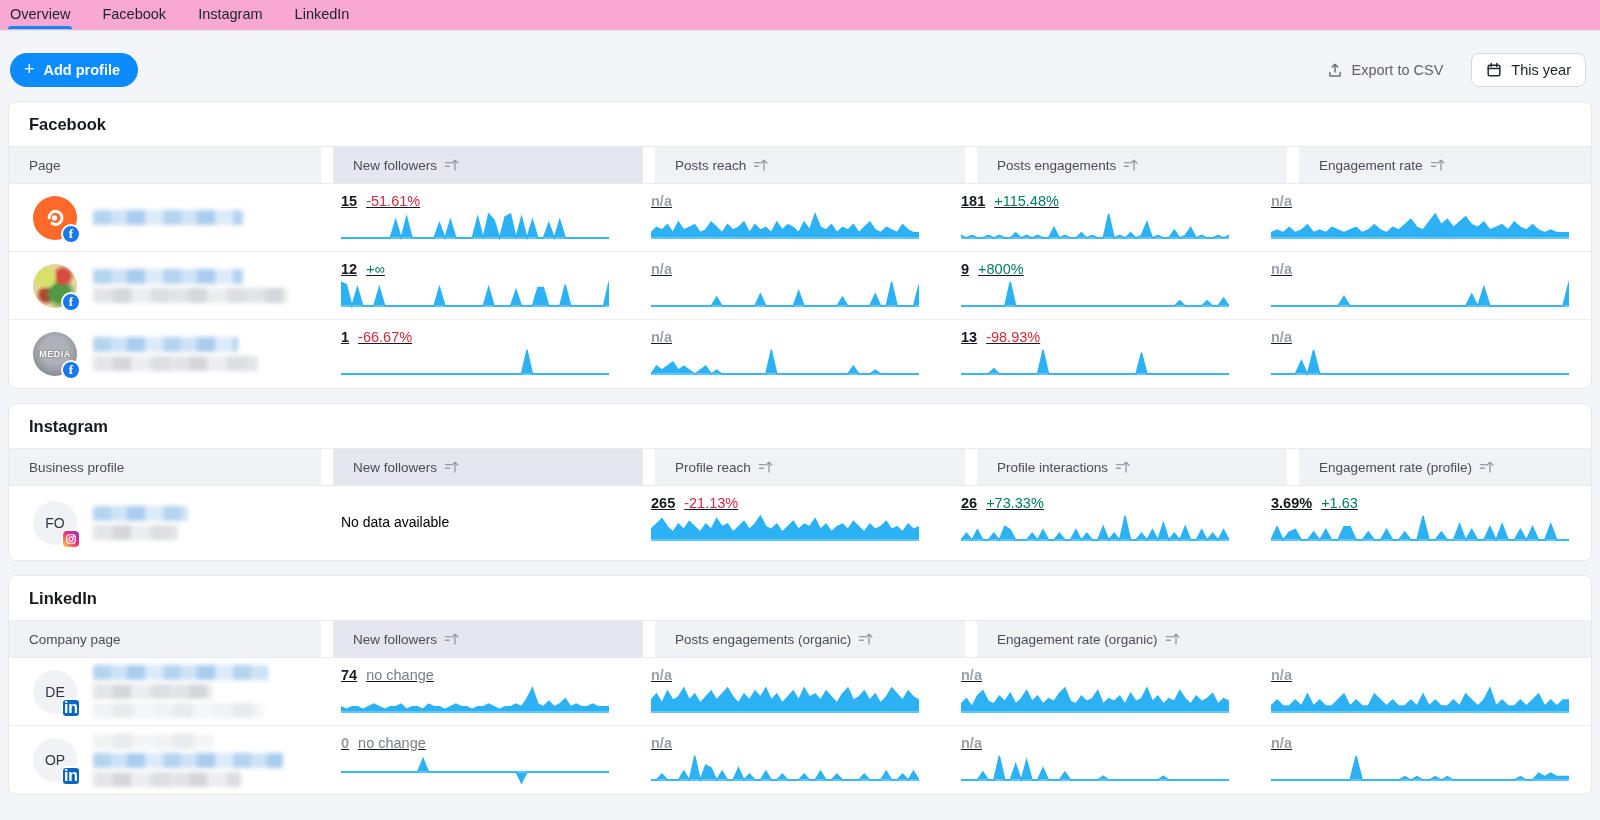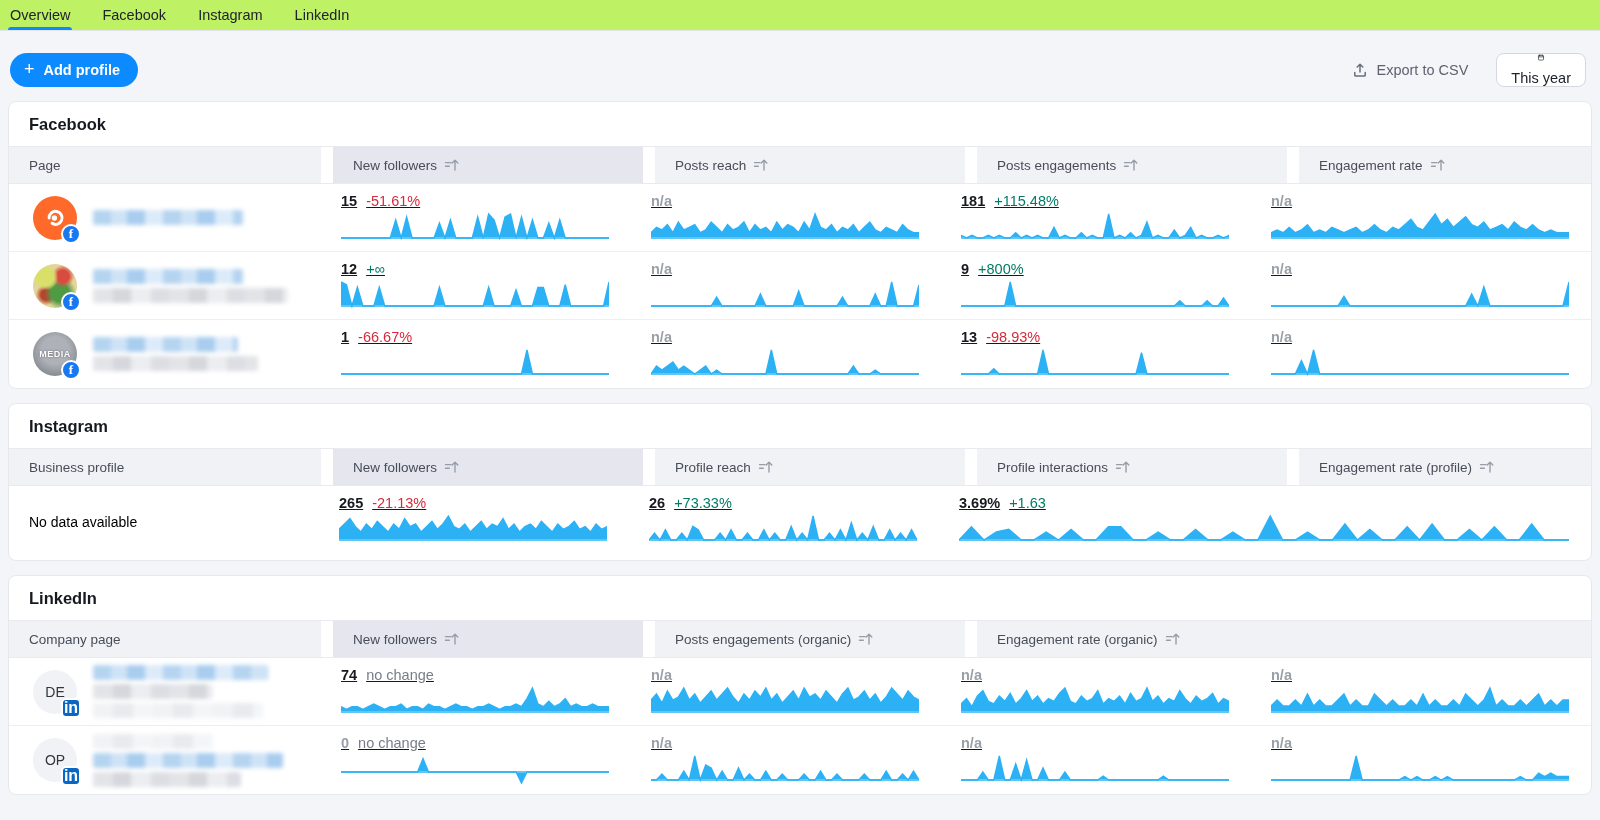--- a/index.html
+++ b/index.html
@@ -1,30 +1,30 @@
 <!DOCTYPE html>
 <html><head>
 <meta charset="utf-8">
 <style>
   * { box-sizing: border-box; margin: 0; padding: 0; }
   html,body { width:1600px; height:820px; overflow:hidden; }
   body { background:#f4f5f9; font-family:"Liberation Sans", sans-serif; color:#16191f; }
 
   
-  .tabbar { height:31px; background:#bef264; border-bottom:1px solid #e4e5ea; display:flex; align-items:center; padding-left:10px; }
+  .tabbar { height:31px; background:#f9a8d4; border-bottom:1px solid #e4e5ea; display:flex; align-items:flex-start; padding-left:10px; }
   .tab { font-size:14.5px; line-height:29px; color:#20242c; margin-right:32px; position:relative; cursor:pointer; white-space:nowrap; }
   .tab.active::after { content:""; position:absolute; left:-2px; right:-2px; bottom:0; height:3px; background:#0c8aff; border-radius:3px 3px 0 0; }
 
   
   .toolbar { display:flex; align-items:center; margin:22px 14px 14px 10px; height:34px; }
   .btn-add { display:flex; align-items:center; gap:9px; background:#0c8aff; color:#fff; border:none; height:34px; padding:0 18px 0 14px; border-radius:17px; font-family:inherit; font-size:14.5px; font-weight:bold; cursor:pointer; }
   .btn-add .plus { font-size:18px; font-weight:normal; line-height:1; margin-top:-2px; }
   .tool-right { margin-left:auto; display:flex; align-items:center; gap:28px; }
   .export { display:flex; align-items:center; gap:8px; color:#5d626e; font-size:14.5px; cursor:pointer; }
-  .btn-period { display:flex; align-items:center; gap:9px; background:#fff; border:1px solid #d5d7df; border-radius:8px; height:34px; padding:0 14px; font-family:inherit; font-size:14.5px; color:#20242c; cursor:pointer;flex-direction:column; }
+  .btn-period { display:flex; align-items:center; gap:9px; background:#fff; border:1px solid #d5d7df; border-radius:8px; height:34px; padding:0 14px; font-family:inherit; font-size:14.5px; color:#20242c; cursor:pointer; }
 
   
   .cards { padding:0 8px; display:flex; flex-direction:column; gap:14px; }
   .card { background:#fff; border:1px solid #e7e8ee; border-radius:8px; overflow:hidden; }
   .card-title { font-size:16.5px; font-weight:bold; padding:13px 20px 12px; color:#16191f; }
 
   .thead { display:flex; border-top:1px solid #e9eaef; border-bottom:1px solid #e9eaef; height:38px;gap:12px; }
   .th { background:#f1f2f6; display:flex; align-items:center; gap:7px; padding:0 20px; font-size:13.5px; color:#474d59; cursor:pointer; }
   .th.sorted { background:#e5e6ee; }
   .c0 { width:312px; flex:none; } .cm { width:310px; flex:none; } .cl { flex:1; }
@@ -350,20 +350,36 @@
           <span>Engagement rate (profile)</span>
           <svg width="15" height="14" viewBox="0 0 15 14">
             <g stroke="#979da8" stroke-width="1.4" fill="none" stroke-linecap="round" stroke-linejoin="round">
               <path d="M1.5 4.6 h5.5 M1.5 8.2 h3.8"></path>
               <path d="M11 12 V2.4 M8.2 5 L11 2.2 L13.8 5"></path>
             </g>
           </svg>
         </div>
       </div>
       <div class="row tall">
+        <div class="profile-cell c0">
+          <div class="avatar-wrap">
+            <div class="avatar initials">FO</div>
+            <span class="badge instagram">
+              <svg width="12" height="12" viewBox="0 0 24 24">
+                <rect x="3.5" y="3.5" width="17" height="17" rx="5" fill="none" stroke="#fff" stroke-width="2.4"></rect>
+                <circle cx="12" cy="12" r="4.2" fill="none" stroke="#fff" stroke-width="2.4"></circle>
+                <circle cx="17.4" cy="6.8" r="1.5" fill="#fff"></circle>
+              </svg>
+            </span>
+          </div>
+          <div class="name-redact">
+            <div class="redact blue" style="width:95px"></div>
+            <div class="redact gray" style="width:85px"></div>
+          </div>
+        </div>
         <div class="metric-cell cm">
           <span class="msg">No data available</span>
         </div>
         <div class="metric-cell cm">
           <div class="vline">
             <span class="v">265</span>
             <span class="delta down">-21.13%</span>
           </div>
           <svg class="spark" viewBox="0 0 100 32" preserveAspectRatio="none">
             <polygon points="0,28 0.00,17.33 2.04,12.00 4.08,6.67 6.12,14.67 8.16,20.00 10.20,12.00 12.24,17.33 14.29,9.33 16.33,14.67 18.37,20.00 20.41,12.00 22.45,17.33 24.49,6.67 26.53,14.67 28.57,12.00 30.61,20.00 32.65,14.67 34.69,9.33 36.73,17.33 38.78,12.00 40.82,4.00 42.86,14.67 44.90,17.33 46.94,12.00 48.98,20.00 51.02,14.67 53.06,9.33 55.10,17.33 57.14,12.00 59.18,14.67 61.22,6.67 63.27,17.33 65.31,12.00 67.35,20.00 69.39,14.67 71.43,12.00 73.47,17.33 75.51,9.33 77.55,14.67 79.59,20.00 81.63,12.00 83.67,17.33 85.71,14.67 87.76,9.33 89.80,17.33 91.84,14.67 93.88,20.00 95.92,12.00 97.96,17.33 100.00,14.67 100,28" fill="#2cb1f5"></polygon>

